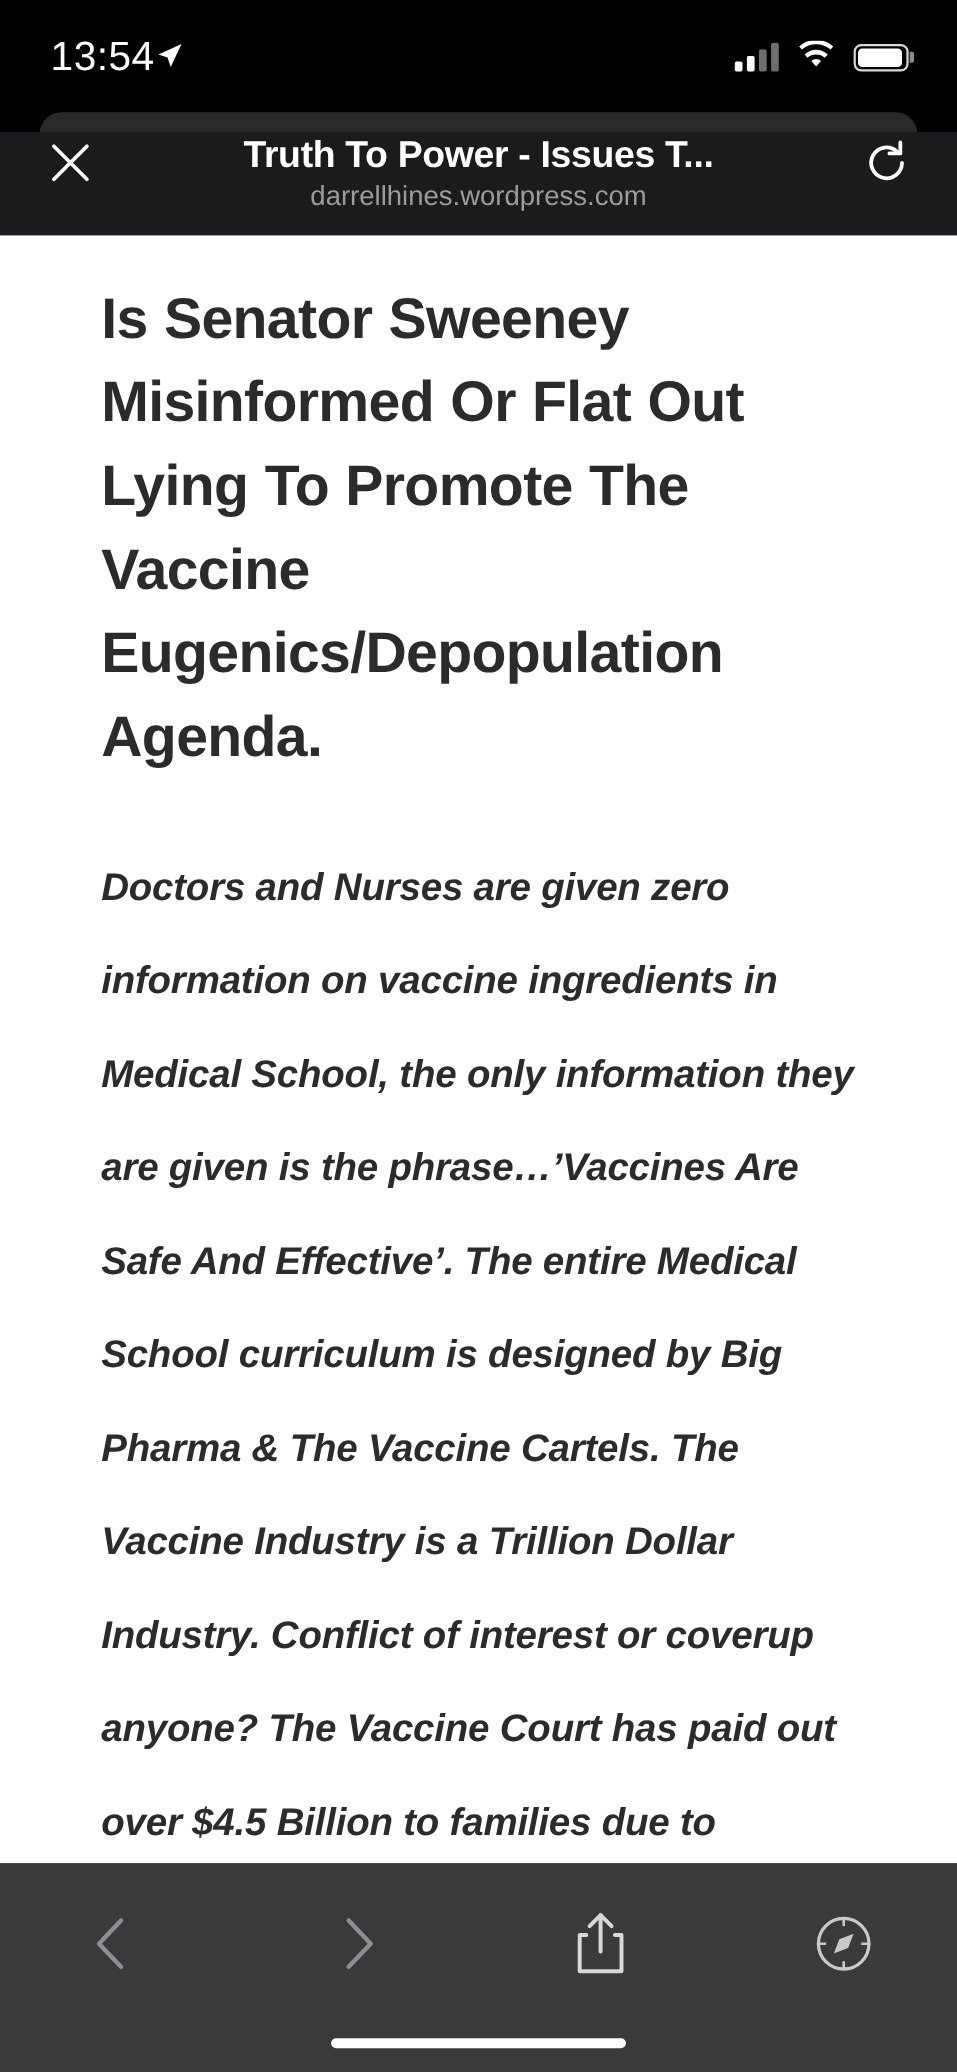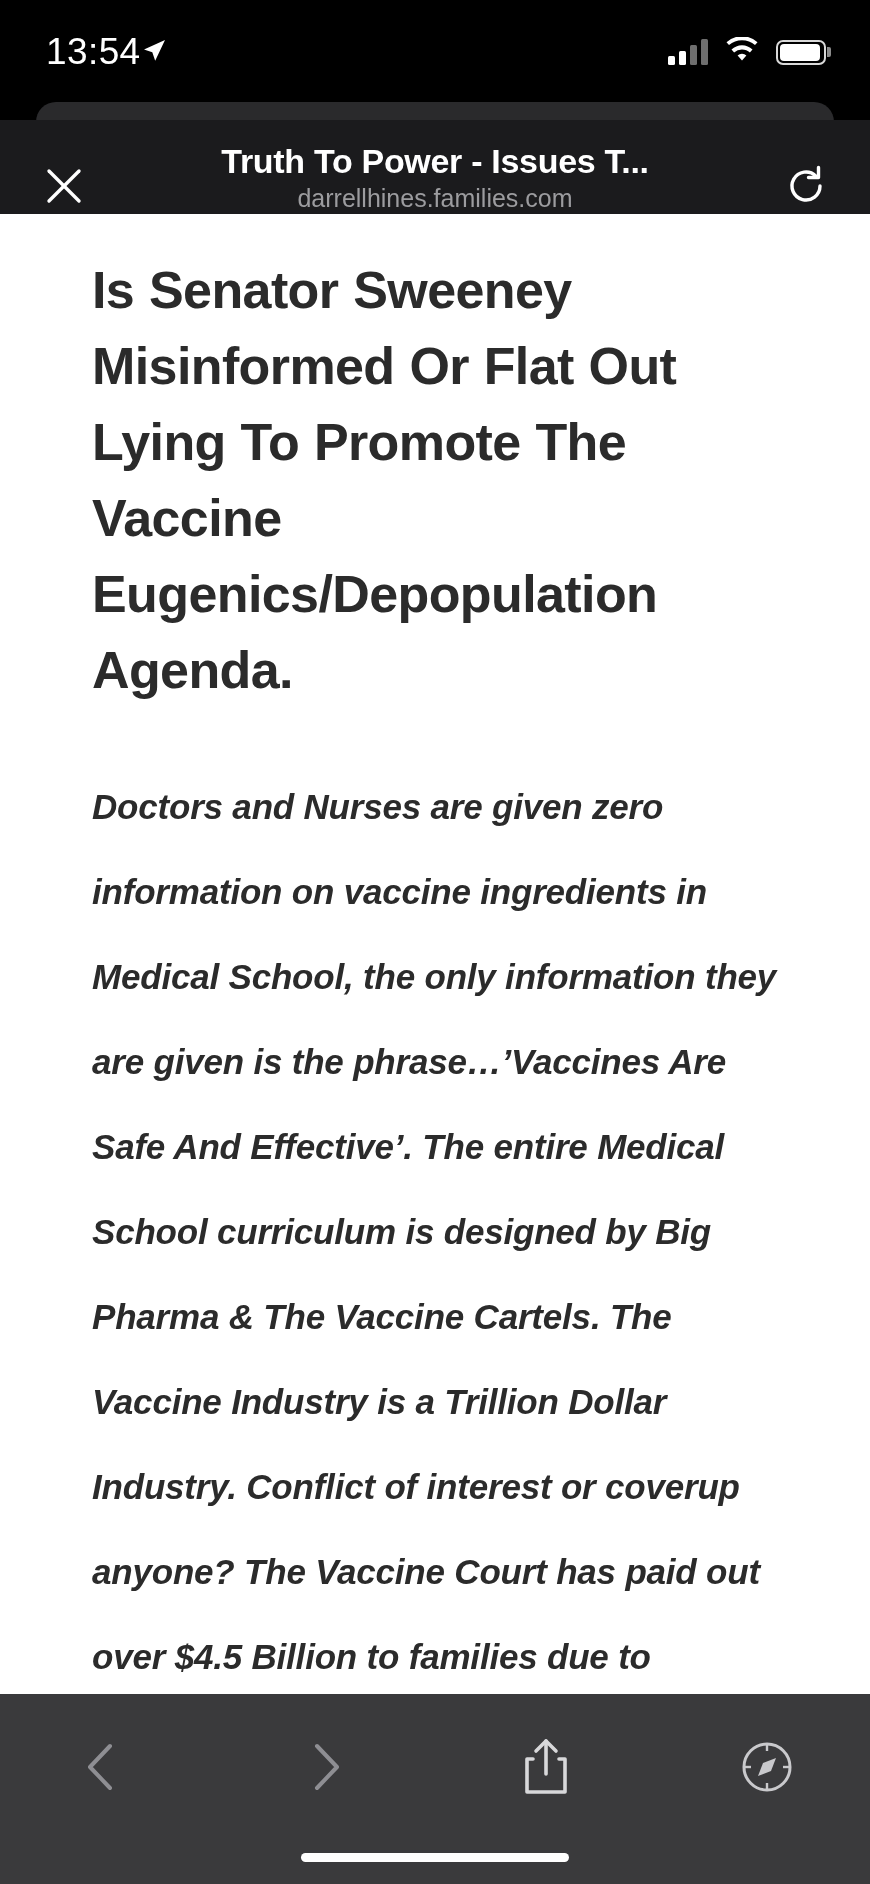--- a/index.html
+++ b/index.html
@@ -83,21 +83,21 @@
     border-radius: 20px 20px 0 0;
   }
 
   
   .browser-bar {
     position: absolute;
     top: 120px; left: 0; right: 0;
     height: 94px;
     background: #1b1b1d;
     display: flex;
-    align-items: flex-end;
+    align-items: flex-start;
     padding: 0 36px;
   }
   .close-btn {
     width: 56px; height: 56px;
     display: flex; align-items: center; justify-content: center;
     flex: 0 0 auto;
   }
   .reload-btn {
     width: 56px; height: 56px;
     display: flex; align-items: center; justify-content: center;
@@ -219,21 +219,21 @@
 
   <div class="browser-bar">
     <div class="close-btn">
       <svg width="44" height="44" viewBox="0 0 44 44">
         <line x1="7" y1="7" x2="37" y2="37" stroke="#ffffff" stroke-width="3.4" stroke-linecap="round"></line>
         <line x1="37" y1="7" x2="7" y2="37" stroke="#ffffff" stroke-width="3.4" stroke-linecap="round"></line>
       </svg>
     </div>
     <div class="bar-center">
       <div class="bar-title">Truth To Power - Issues T...</div>
-      <div class="bar-url">darrellhines.families.com</div>
+      <div class="bar-url">darrellhines.wordpress.com</div>
     </div>
     <div class="reload-btn">
       <svg width="46" height="46" viewBox="0 0 46 46">
         <path d="M37 23a14 14 0 1 1-4.3-10.1" fill="none" stroke="#ffffff" stroke-width="3.4" stroke-linecap="round"></path>
         <path d="M35.5 4.5 L35.5 14.5 L25.5 14.5" fill="none" stroke="#ffffff" stroke-width="3.4" stroke-linecap="round" stroke-linejoin="round"></path>
       </svg>
     </div>
   </div>
 
   <div class="content">

